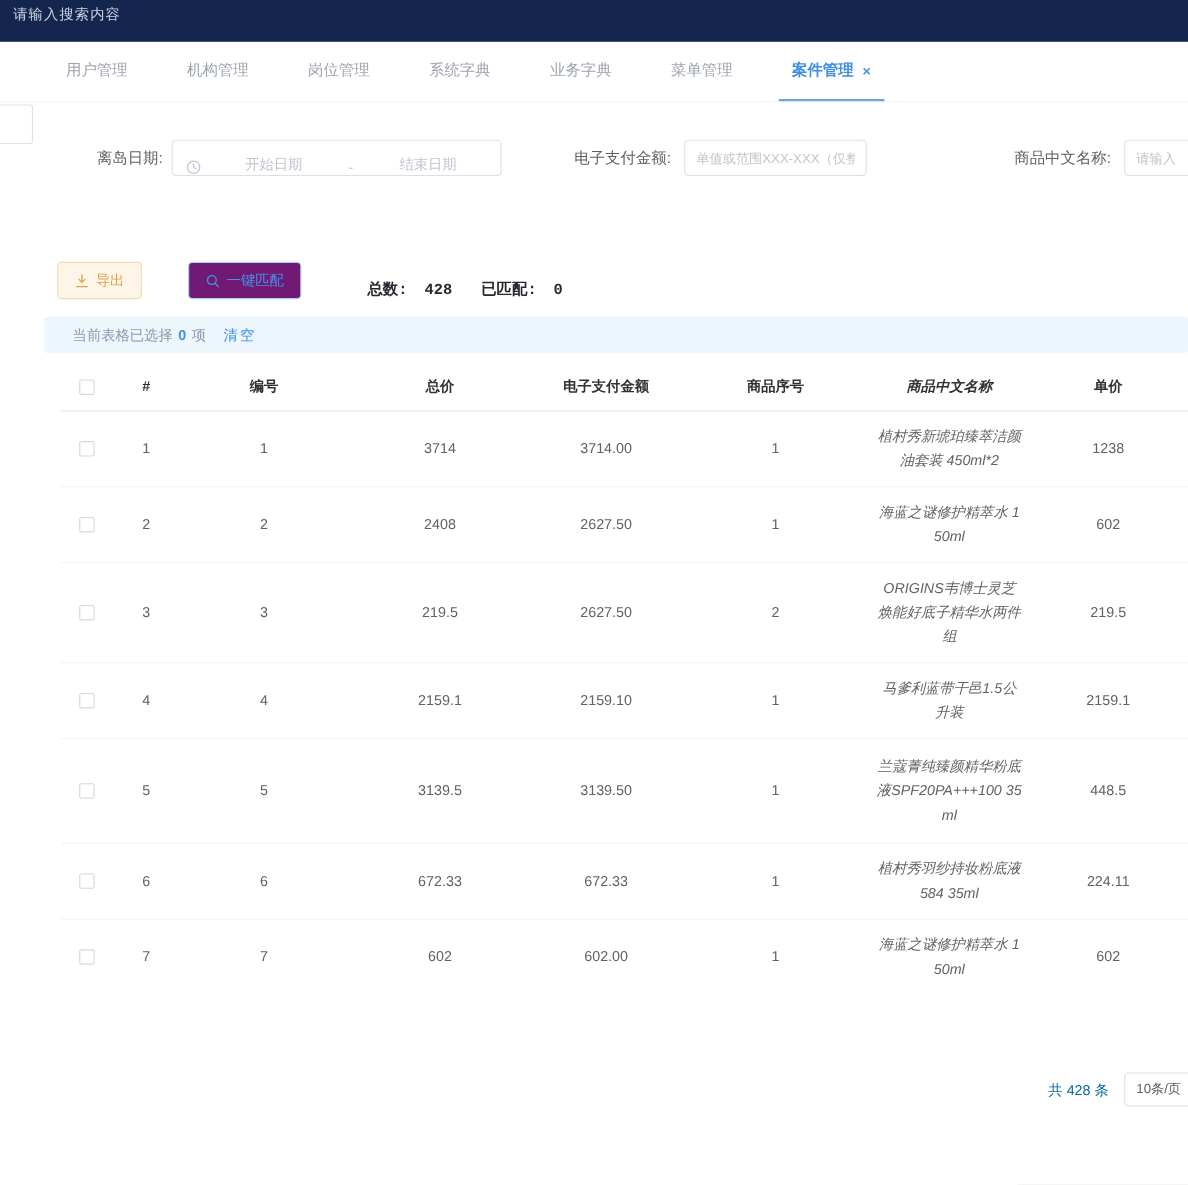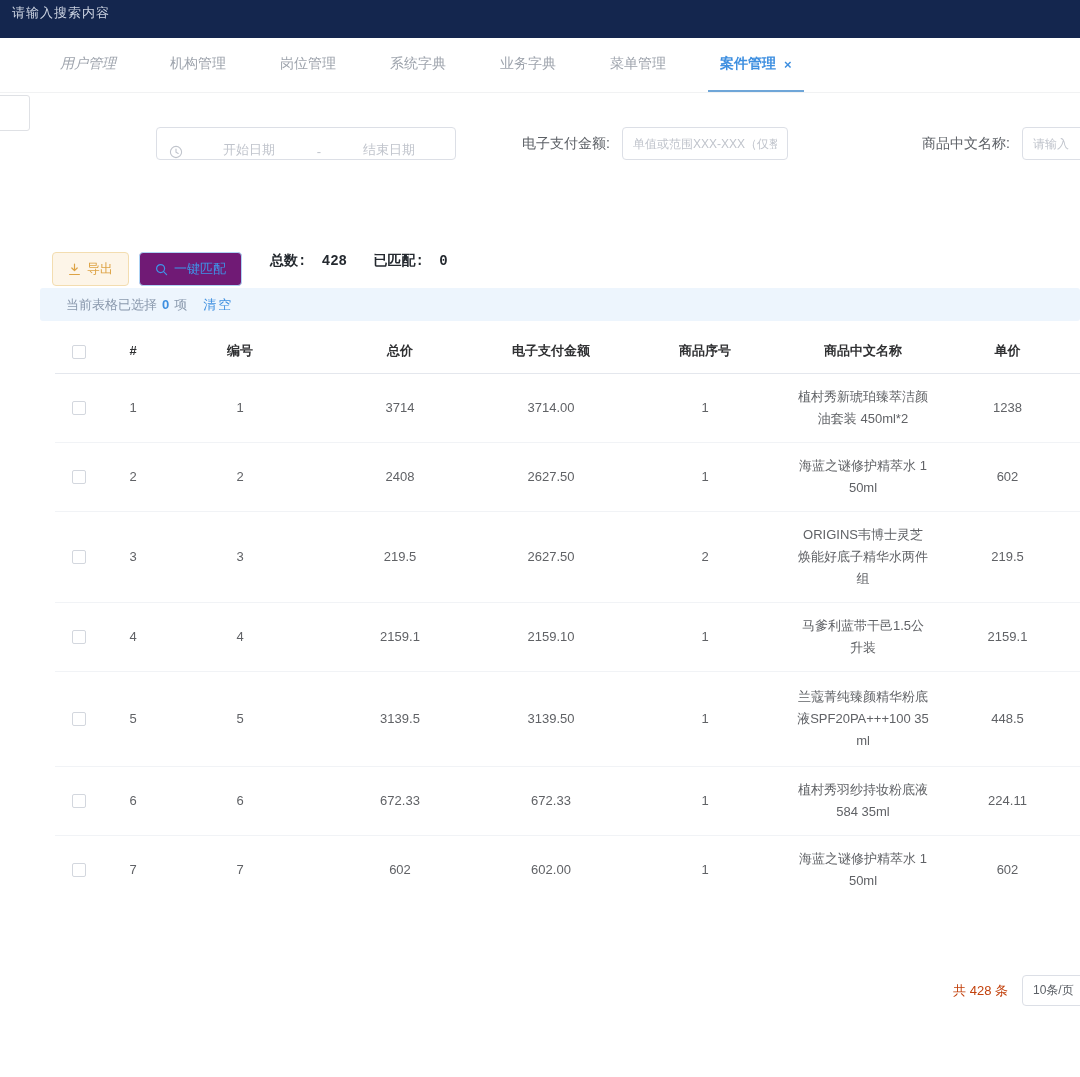--- a/index.html
+++ b/index.html
@@ -25,21 +25,21 @@
     position: absolute; left: 0; top: 38px; width: 1080px; height: 55px;
     background: #ffffff; border-bottom: 1px solid #f1f2f3;
     display: flex; align-items: stretch;
   }
   .tab {
     margin-left: 30px; padding: 0 12px; height: 54px;
     display: flex; align-items: center; gap: 8px;
     font-size: 14px; color: #9da3ac; cursor: pointer;
     border-bottom: 2px solid transparent;
   }
-  .tab:first-child { margin-left: 48px; font-style: italic; }
+  .tab:first-child { margin-left: 48px; }
   .tab.active { color: #3e8fe0; border-bottom-color: #6fa6d8; font-weight: bold; }
   .tab .close { font-size: 13px; color: #3e8fe0; }
 
   
   .stub-box {
     position: absolute; left: -8px; top: 95px; width: 38px; height: 36px;
     background: #ffffff; border: 1px solid #dfe1e5; border-radius: 3px;
   }
 
   
@@ -59,22 +59,22 @@
   .date-range .clock { margin-left: 12px; display: flex; }
   .date-range .ph { flex: 1; text-align: center; font-size: 13px; color: #c0c4cc; }
   .date-range .sep { color: #c0c4cc; font-size: 13px; padding: 0 2px; }
   .real-input { font-size: 12px; color: #5c6066; padding: 0 10px; outline: none;
     font-family: "Liberation Sans", "DejaVu Sans", sans-serif; }
   .real-input::placeholder { color: #c0c4cc; }
   .input-epay { left: 622px; width: 166px; }
   .input-name { left: 1022px; width: 120px; }
 
   
-  .toolbar { position: absolute; left: 52px; top: 252px; height: 34px;
-    display: flex; align-items: flex-start; }
+  .toolbar { position: absolute; left: 52px; top: 238px; height: 34px;
+    display: flex; align-items: flex-end; gap: 32px; }
   .btn {
     height: 34px; border-radius: 4px; font-size: 13px;
     display: inline-flex; align-items: center; gap: 6px; padding: 0 15px;
     cursor: pointer;
   }
   .btn-export { background: #fdf5e8; border: 1px solid #f3ddb0; color: #dda345; }
   .btn-match  { background: #701a75; border: 1px solid #aed4f5; color: #3e95e9; margin-left: 10px; }
   .stats { margin-left: 28px; font-size: 14px; font-weight: bold; color: #24292f; font-family: Liberation Mono, monospace; }
   .stats .num { margin-left: 7px; }
   .stats .lbl2 { margin-left: 18px; }
@@ -98,34 +98,34 @@
   table { border-collapse: collapse; width: 1025px; table-layout: fixed; }
   th, td { text-align: center; vertical-align: middle; }
   thead th {
     height: 44px; font-size: 13px; font-weight: bold; color: #303133;
     border-bottom: 1px solid #e4e7ed; background: #fff;
   }
   tbody td {
     font-size: 13px; color: #606266; border-bottom: 1px solid #f1f3f6;
     line-height: 22px; padding: 6px 4px;
   }
-  td.name, th.name { word-break: break-all; }
+  td.name, th.name { word-break: break-all; font-style: italic; }
   td.name { padding: 12px 6px; }
   .cbx {
     display: inline-block; width: 14px; height: 14px;
     border: 1px solid #d3d7de; border-radius: 2px; background: #fff;
     vertical-align: middle; cursor: pointer;
   }
   tr.clipped td { vertical-align: top; padding-top: 10px; }
 
   
   .pagination { position: absolute; left: 0; top: 975px; width: 1080px; height: 31px; }
   .pg-total {
     position: absolute; left: 890px; width: 118px; top: 0; height: 31px;
-    line-height: 31px; text-align: right; font-size: 13px; color: #c2410c;
+    line-height: 31px; text-align: right; font-size: 13px; color: #0369a1;
   }
   .pg-size {
     position: absolute; left: 1022px; top: 0; width: 90px; height: 31px;
     border: 1px solid #dcdfe6; border-radius: 4px; background: #fff;
     line-height: 29px; padding-left: 10px; font-size: 12px; color: #5c6066;
     cursor: pointer;
   }
 
   .icon-svg { display: block; }
 </style>
@@ -159,20 +159,21 @@
     </div>
     <div class="tab active">
       <span>案件管理</span>
       <span class="close">×</span>
     </div>
   </div>
 
   <div class="stub-box"></div>
 
   <div class="filters">
+    <div class="f-label l1">离岛日期:</div>
     <div class="fake-input date-range">
       <span class="clock">
         <svg class="icon-svg" width="14" height="14" viewBox="0 0 14 14">
           <circle cx="7" cy="7" r="5.6" fill="none" stroke="#c0c4cc" stroke-width="1.1"></circle>
           <path d="M7 4v3.2l2.2 1.3" fill="none" stroke="#c0c4cc" stroke-width="1.1" stroke-linecap="round"></path>
         </svg>
       </span>
       <span class="ph">开始日期</span>
       <span class="sep">-</span>
       <span class="ph">结束日期</span>

